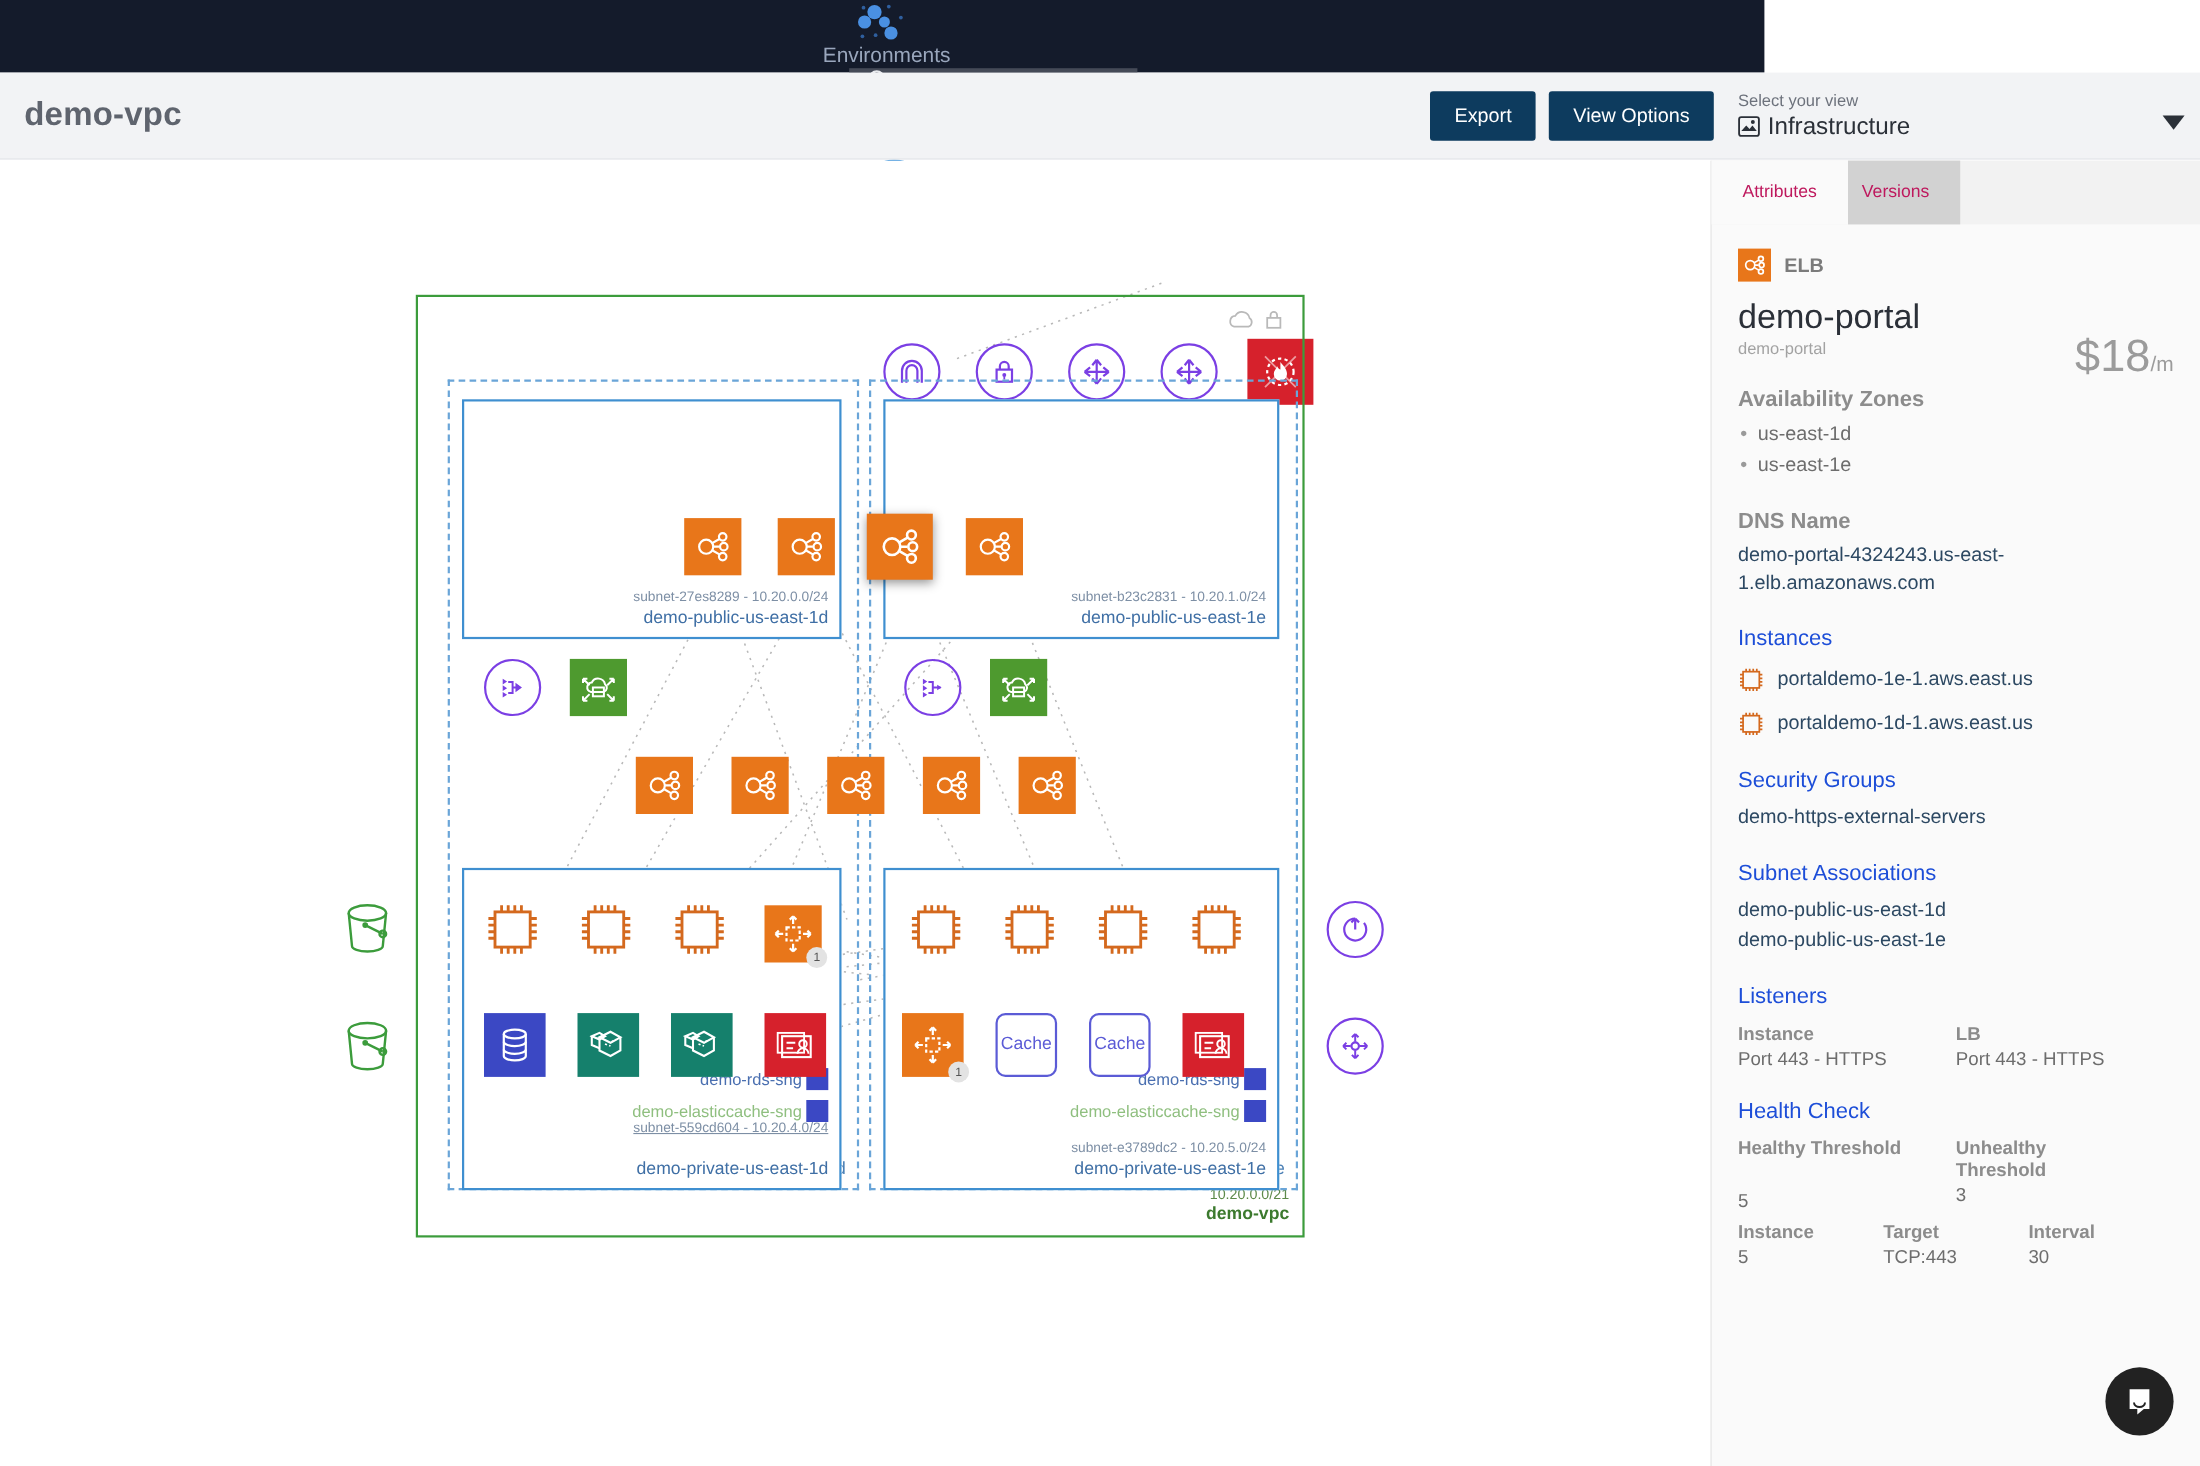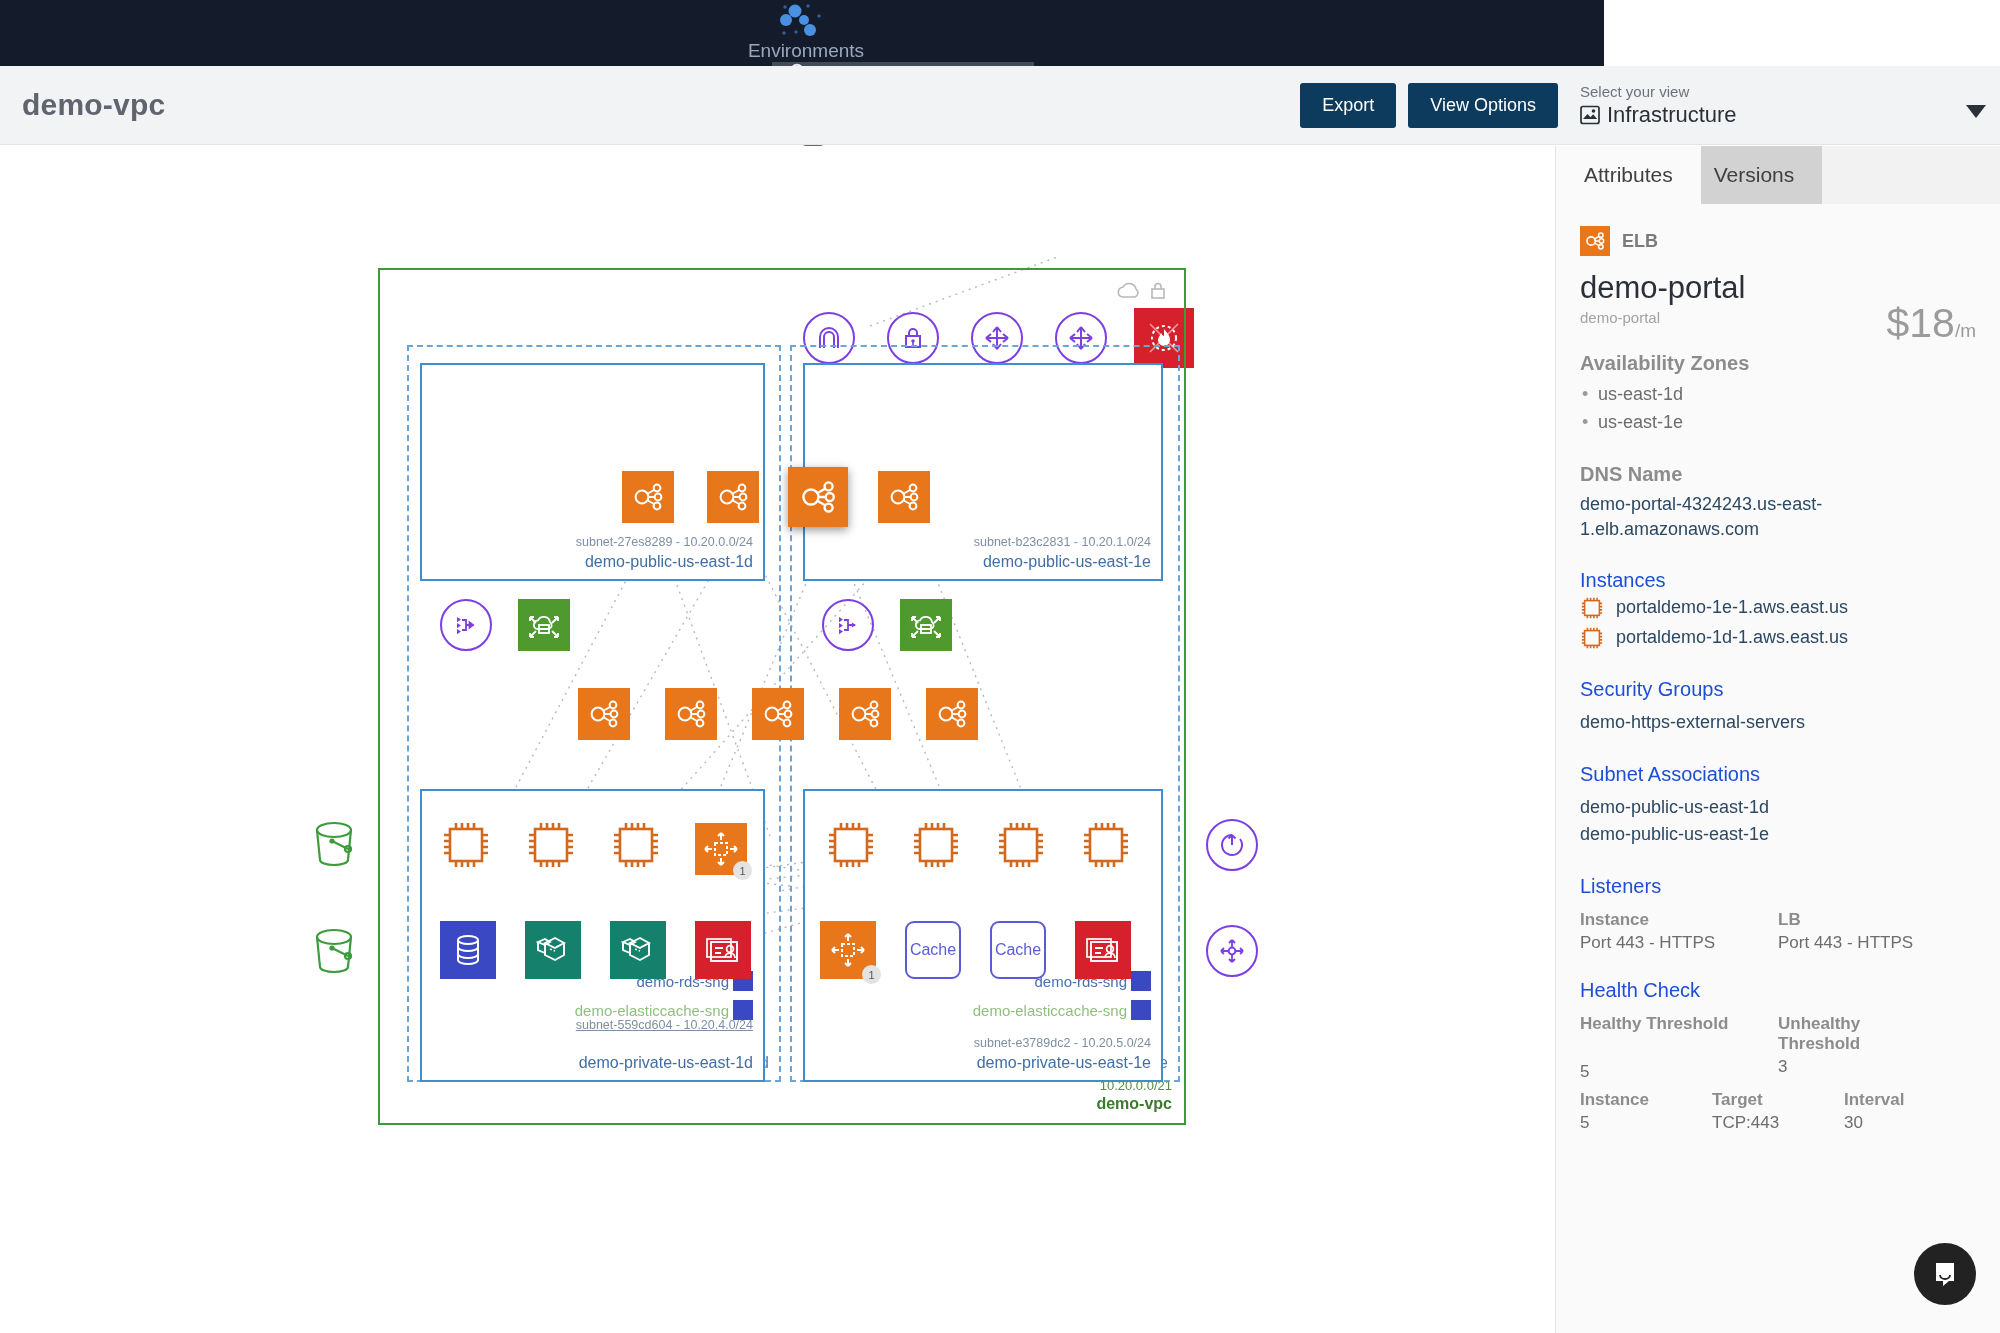--- a/index.html
+++ b/index.html
@@ -100,41 +100,41 @@
     background: #e3e3e3; border-radius: 50%; color: #555; font-size: 11px;
     display: flex; align-items: center; justify-content: center;
   }
   
   .rightpanel {
     position: absolute; right: 0; top: 146px; width: 445px; height: 1187px;
     background: #fafafa; border-left: 1px solid #e3e3e3;
   }
   .tabs { display: flex; height: 58px; background: #f2f2f2; }
   .tab {
-    padding: 0 28px; display: flex; align-items: center; font-size: 21px;
-    color: #404040; cursor: pointer;
+    padding: 0 28px; display: flex; align-items: center; font-size: 16px;
+    color: #be185d; cursor: pointer;
   }
   .tab.active { background: #fafafa; }
   .tab.inactive { background: #d2d2d2; padding-left: 13px; }
   .panel-body { padding: 22px 24px 0 24px; position: relative; }
   .type-row { display: flex; align-items: center; gap: 12px; }
   .type-ico { width: 30px; height: 30px; background: #e8761a; display:flex; align-items:center; justify-content:center;}
   .type-lbl { font-size: 18px; color: #7b7b7b; font-weight: bold; }
   .res-title { font-size: 31px; color: #2b3038; margin-top: 14px; }
   .res-sub { font-size: 15px; color: #a2a2a2; margin-top: 3px; }
   .price { position: absolute; right: 24px; top: 96px; font-size: 41px; color: #9b9b9b; }
   .price small { font-size: 19px; }
   .sec-h { font-size: 20px; color: #8c8c8c; font-weight: bold; margin-top: 26px; }
   .sec-h.plain { font-weight: normal; color: #1d4ed8; }
   .ul { list-style: none; margin-top: 6px; }
   .ul li { font-size: 18px; color: #6d6d6d; padding-left: 18px; position: relative; line-height: 1.55; }
   .ul li:before { content:"•"; position:absolute; left:2px; color:#9a9a9a; }
   .val { font-size: 18px; color: #2c4862; line-height: 1.42; }
   .link { font-size: 18px; color: #2c4862; line-height: 1.55; cursor: pointer; }
-  .inst-row { display: flex; align-items: center; gap: 12px; margin-top: 2px; }
+  .inst-row { display: flex; align-items: center; gap: 12px; margin-top: 12px; }
   .cols { display: flex; margin-top: 12px; }
   .col { flex: 1; }
   .col-h { font-size: 17px; color: #8c8c8c; font-weight: bold; }
   .col-v { font-size: 17px; color: #6d6d6d; margin-top: 3px; }
   .chat-fab {
     position: absolute; right: 24px; bottom: 28px; width: 62px; height: 62px;
     border-radius: 50%; background: #222; display: flex; align-items: center; justify-content: center;
     cursor: pointer;
   }
 </style>

